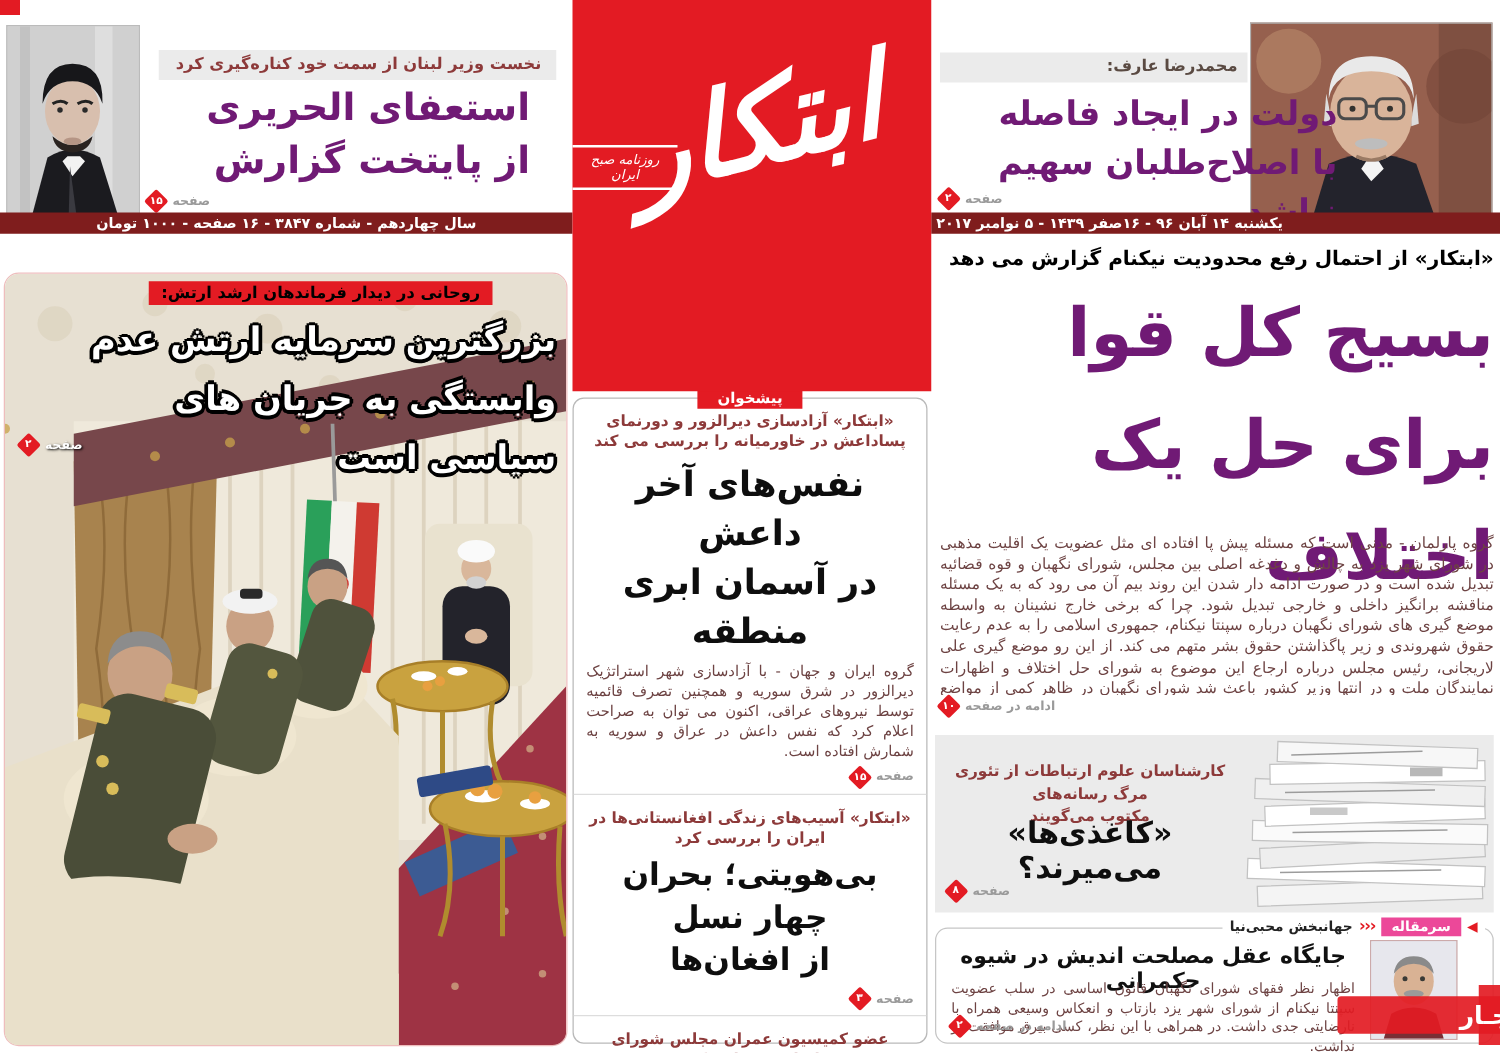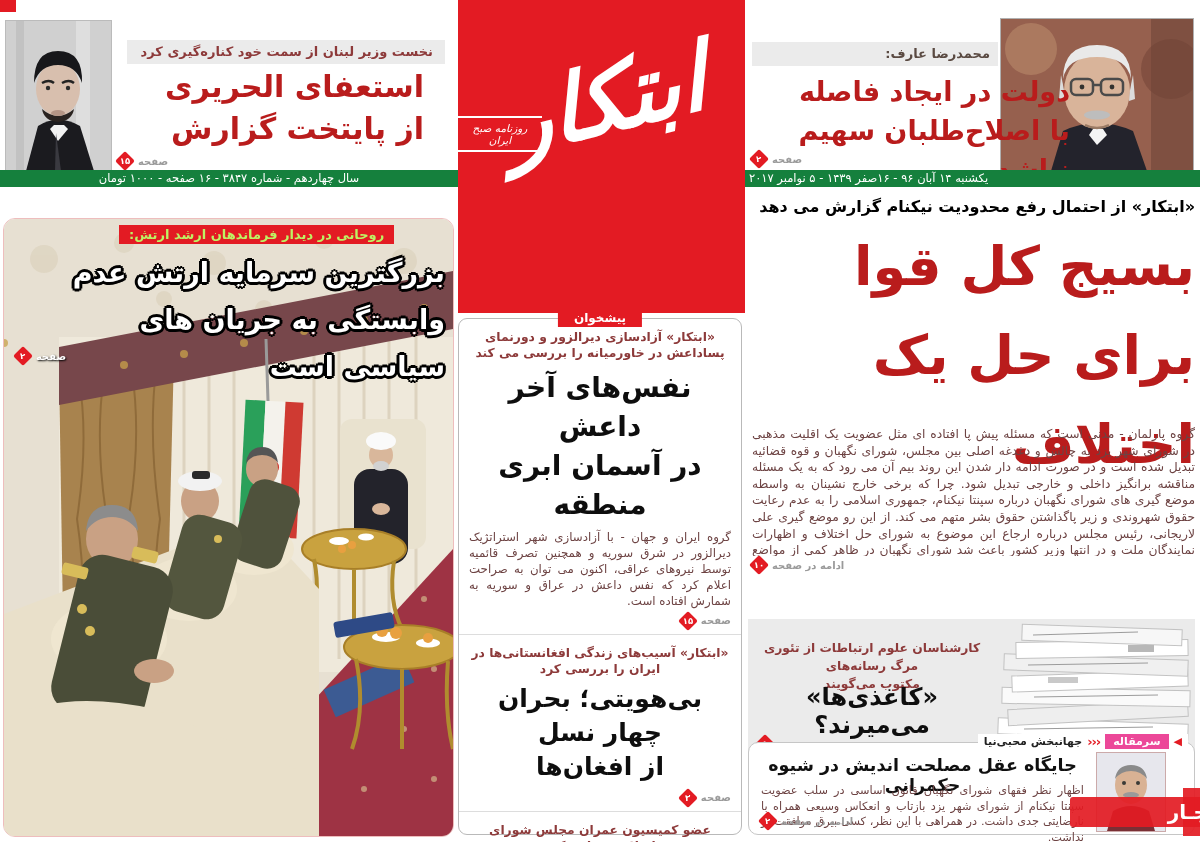--- a/index.html
+++ b/index.html
@@ -9,31 +9,31 @@
 
   
   .corner-red{left:0;top:0;width:16px;height:12px;background:#e31b23;}
   .logo-box{left:458px;top:0;width:287px;height:313px;background:#e31b23;z-index:5;}
   .logo-text{position:absolute;left:28px;top:55px;width:240px;color:#fff;font-size:92px;
              font-weight:bold;font-style:italic;transform:rotate(-14deg) skewX(-6deg);
              text-align:center;line-height:1;}
   .logo-tagline{position:absolute;left:0;top:116px;width:80px;color:#fff;font-size:10.5px;
                 font-style:italic;text-align:center;padding:4px 2px;
                 border-top:2px solid #fff;border-bottom:2px solid #fff;}
-  .redbar{top:170px;height:17px;background:#15803d;color:#fff;font-size:11.5px;
-          font-weight:normal;line-height:17px;z-index:2;}
+  .redbar{top:170px;height:17px;background:#7f1d1d;color:#fff;font-size:11.5px;
+          font-weight:bold;line-height:17px;z-index:2;}
   .redbar.left{left:0;width:458px;text-align:center;}
   .redbar.right{left:745px;width:455px;text-align:left;padding-left:0;}
   .redbar.right .inner{padding-left:4px;padding-right:8px;display:inline-block;}
 
   
   .kickerbar{background:#ebebeb;color:#8d3a3a;font-size:13px;font-weight:bold;
              line-height:24px;height:24px;padding:0 12px;box-sizing:border-box;
              white-space:nowrap;overflow:hidden;}
-  .headline{color:#b91c1c;font-weight:bold;}
+  .headline{color:#701a75;font-weight:bold;}
   .bodytext{color:#6d4343;font-size:12.3px;line-height:16.6px;text-align:justify;}
 
   
   .pm{display:inline-flex;align-items:center;gap:6px;direction:rtl;}
   .pm .t{font-size:10px;color:#9a9a9a;font-weight:bold;}
   .pm.white .t{color:#ffffff;text-shadow:1px 1px 2px #000;}
   .diamond{display:inline-flex;align-items:center;justify-content:center;
            width:14px;height:14px;background:#e31b23;transform:rotate(45deg);
            border-radius:2px;flex:none;}
   .diamond b{transform:rotate(-45deg);font-size:8.5px;color:#fff;line-height:1;}
@@ -50,21 +50,21 @@
   .tr-headline{left:752px;top:72px;width:318px;font-size:27px;line-height:39px;text-align:right;}
   .tr-pm{left:752px;top:152px;}
 
   
   .lead-kicker{left:752px;top:197px;width:443px;font-size:16px;font-weight:bold;color:#000000;text-align:right;}
   .lead-headline{left:752px;top:222px;width:443px;font-size:54px;line-height:89px;text-align:right;}
   .lead-body{left:752px;top:426px;width:443px;height:130px;overflow:hidden;}
   .lead-pm{left:752px;top:558px;}
 
   
-  .media-box{left:748px;top:588px;width:447px;height:142px;background:#ebebeb;margin-top:31px;}
+  .media-box{left:748px;top:588px;width:447px;height:142px;background:#ebebeb;}
   .media-kicker{position:absolute;left:8px;top:20px;width:232px;text-align:center;
                 color:#8d3a3a;font-size:12.3px;font-weight:bold;line-height:18px;}
   .media-headline{position:absolute;left:0px;top:64px;width:248px;text-align:center;
                   font-size:24px;font-weight:bold;color:#0e0e0e;}
   .media-pm{position:absolute;left:10px;bottom:10px;}
   .stack{position:absolute;left:240px;top:0;width:207px;height:142px;}
 
   
   .edit-box{left:748px;top:742px;width:447px;height:93px;border:1px solid #c6c6c6;border-radius:10px;box-sizing:border-box;background:#fff;}
   .edit-labelrow{position:absolute;right:6px;top:-9px;display:flex;align-items:center;gap:5px;background:#fff;padding:0 6px;direction:rtl;}
@@ -95,21 +95,21 @@
   .mid-kicker{color:#8d3a3a;font-size:12.3px;font-weight:bold;line-height:16px;text-align:center;}
   .mid-headline{text-align:center;font-weight:bold;color:#0e0e0e;}
   .mid-headline.h1{font-size:28px;line-height:39px;margin:7px 0 5px;}
   .mid-headline.h2{font-size:25px;line-height:34px;margin:5px 0 2px;}
   .mid-body{font-size:11.8px;line-height:16px;margin-bottom:0;}
   .mid-pm{margin-top:2px;}
 
   
   .photo-box{left:3px;top:218px;width:449px;height:617px;border:1px solid #eebdbd;
              border-radius:12px;overflow:hidden;}
-  .photo-kicker{position:absolute;left:115px;top:6px;background:#e31b23;color:#bef264;
+  .photo-kicker{position:absolute;left:115px;top:6px;background:#e31b23;color:#000000;
                 font-size:13px;font-weight:bold;padding:2px 10px;z-index:3;}
   .photo-headline{position:absolute;left:14px;right:8px;top:30px;z-index:3;
                   color:#fff;font-size:27px;font-weight:bold;line-height:47px;
                   text-shadow:-2px -2px 0 #000,2px -2px 0 #000,-2px 2px 0 #000,2px 2px 0 #000,
                               0 3px 0 #000,3px 0 0 #000,-3px 0 0 #000,0 -3px 0 #000;margin-left:22px;}
   .photo-pm{position:absolute;left:12px;top:130px;z-index:3;}
 </style>
 </head>
 <body>
 

